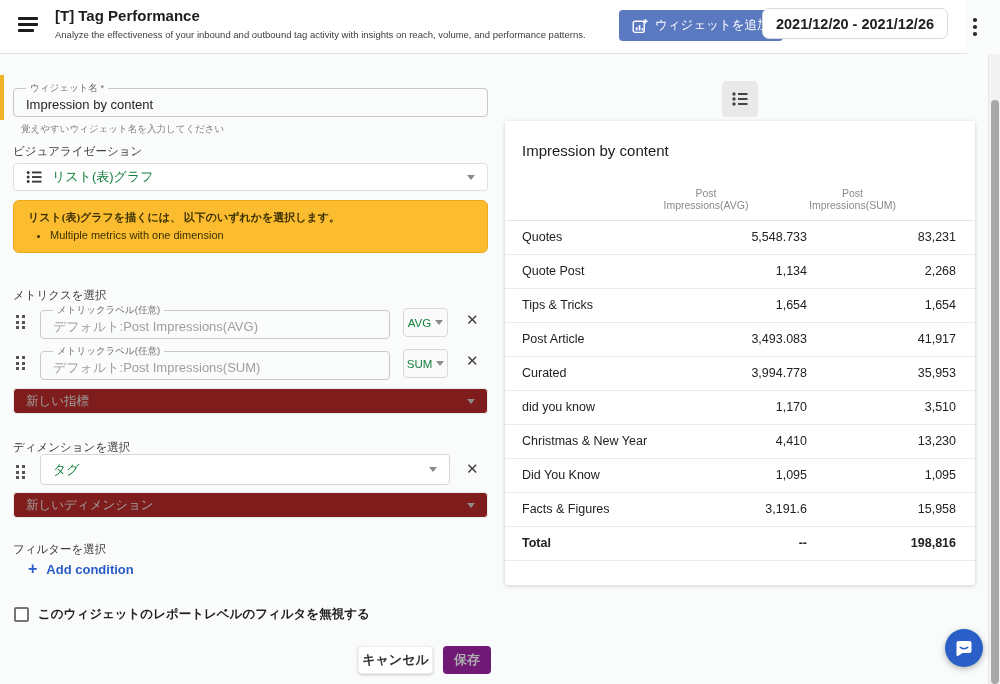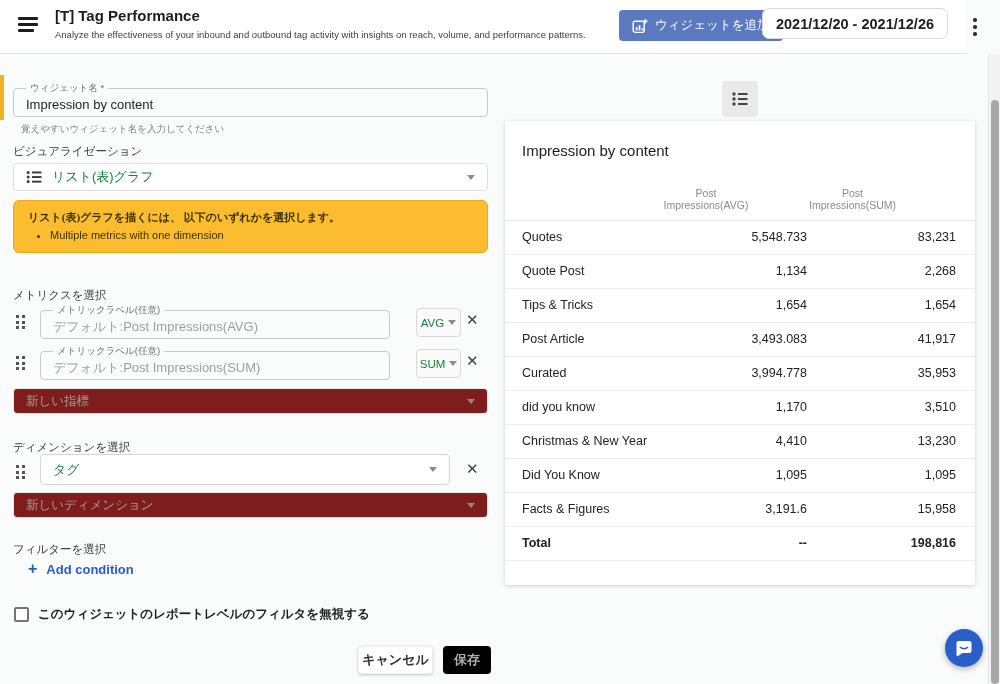--- a/index.html
+++ b/index.html
@@ -41,39 +41,39 @@
   .warning { position:absolute; left:13px; top:146px; width:475px; height:53px; background:#fbbc30; border:1px solid #eba918; border-radius:6px; padding:9px 14px; }
   .warning .w-title { font-size:11px; font-weight:bold; color:#3b3100;font-family:Liberation Serif, serif; }
   .warning ul { margin:4px 0 0 22px; }
   .warning li { font-size:11px; color:#3b3100; }
 
   .metric-row { position:absolute; left:0; width:490px; height:36px; }
   .drag-handle { position:absolute; left:16px; top:11px; display:grid; grid-template-columns:repeat(2,3px); grid-gap:2.5px; cursor:grab; }
   .drag-handle i { width:3px; height:3px; background:#555; }
   .metric-field { left:40px; top:0; width:350px; height:35px; }
   .metric-field input { font-size:12.5px; }
-  .agg-select { left:403px; top:4px; width:45px; height:29px; background:#fafafa; border-color:#d8d8d8; font-size:11.5px; justify-content:center; gap:4px; padding:0 5px;margin-left:13px; }
+  .agg-select { left:403px; top:4px; width:45px; height:29px; background:#fafafa; border-color:#d8d8d8; font-size:11.5px; justify-content:center; gap:4px; padding:0 5px; }
   .close-x { position:absolute; left:466px; top:8px; font-size:15px; color:#3f3f3f; cursor:pointer; line-height:1; }
 
   .ghost-select { background:#7f1d1d; border:1px solid #e9e9e9; color:#9e9e9e; font-size:12.5px; }
   .new-metric { left:13px; top:334px; width:475px; height:26px; }
   .dim-select { left:40px; top:0; width:410px; height:31px; border-color:#d6d6d6; }
   .dim-row { position:absolute; left:0; top:400px; width:490px; height:32px; }
   .new-dim { left:13px; top:438px; width:475px; height:26px; }
 
   .add-condition { position:absolute; left:28px; top:507px; display:flex; align-items:center; gap:9px; color:#2a5cc7; font-size:13px; font-weight:bold; cursor:pointer; }
   .add-condition .plus { font-size:16px; font-weight:bold; line-height:1; }
 
   .chk-row { position:absolute; left:14px; top:552px; display:flex; align-items:center; gap:9px; cursor:pointer; }
   .chk-box { width:15px; height:15px; border:2px solid #757575; border-radius:2px; background:#fff; }
   .chk-label { font-size:12.5px; font-weight:bold; color:#1f1f1f; }
 
   .btn { position:absolute; top:592px; height:28px; border-radius:4px; font-family:inherit; font-size:13px; font-weight:bold; cursor:pointer; }
   .btn-cancel { left:358px; width:75px; background:#fff; color:#333; border:1px solid #f0f0f0; box-shadow:0 1px 3px rgba(0,0,0,.22); }
-  .btn-save { left:443px; width:48px; background:#000000; color:#adadad; border:none; cursor:default; }
+  .btn-save { left:443px; width:48px; background:#701a75; color:#adadad; border:none; cursor:default; }
 
   
   .chart-toggle { position:absolute; left:722px; top:27px; width:36px; height:36px; background:#e9e9e9; border:none; border-radius:4px; display:flex; align-items:center; justify-content:center; cursor:pointer; }
   .card { position:absolute; left:505px; top:67px; width:470px; height:464px; background:#fff; border-radius:2px; box-shadow:0 1px 4px rgba(0,0,0,.18); }
   .card-title { position:absolute; left:17px; top:21px; font-size:15px; color:#1c1c1c; }
   table.preview { position:absolute; top:60px; left:0; width:470px; border-collapse:collapse; table-layout:fixed; }
   table.preview th { height:39px; vertical-align:bottom; padding-bottom:9px; border-bottom:1px solid #e3e3e3; font-size:10.5px; font-weight:normal; color:#8a8a8a; text-align:center; }
   table.preview th:nth-child(2) { padding-right:50px; }
   table.preview th:nth-child(3) { padding-right:77px; }
   table.preview td { height:34px; border-bottom:1px solid #ececec; font-size:12.5px; color:#222; }

